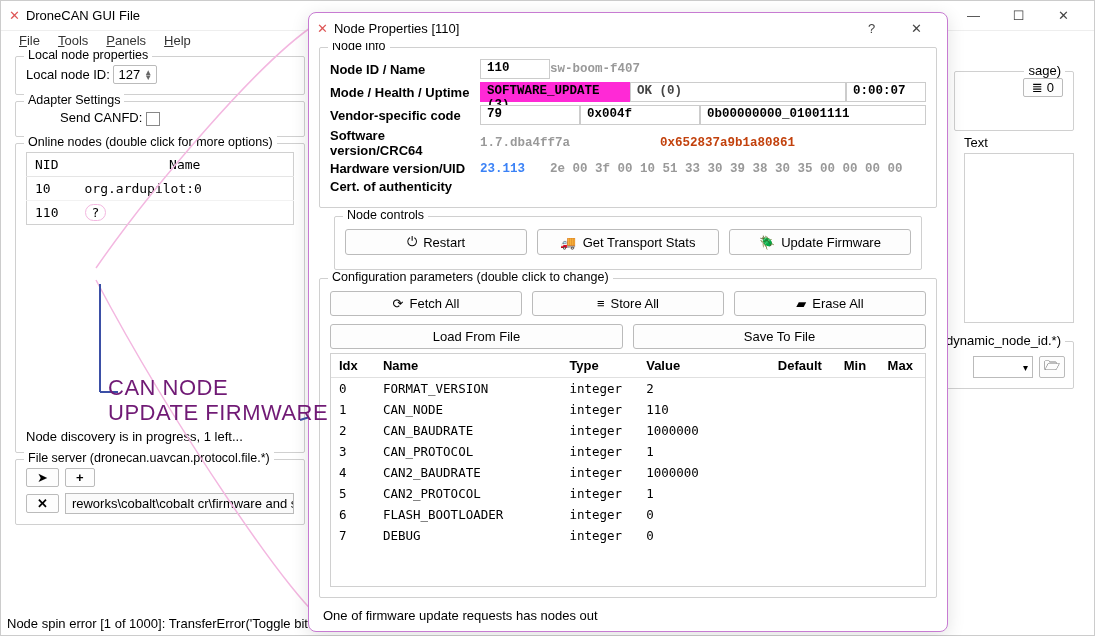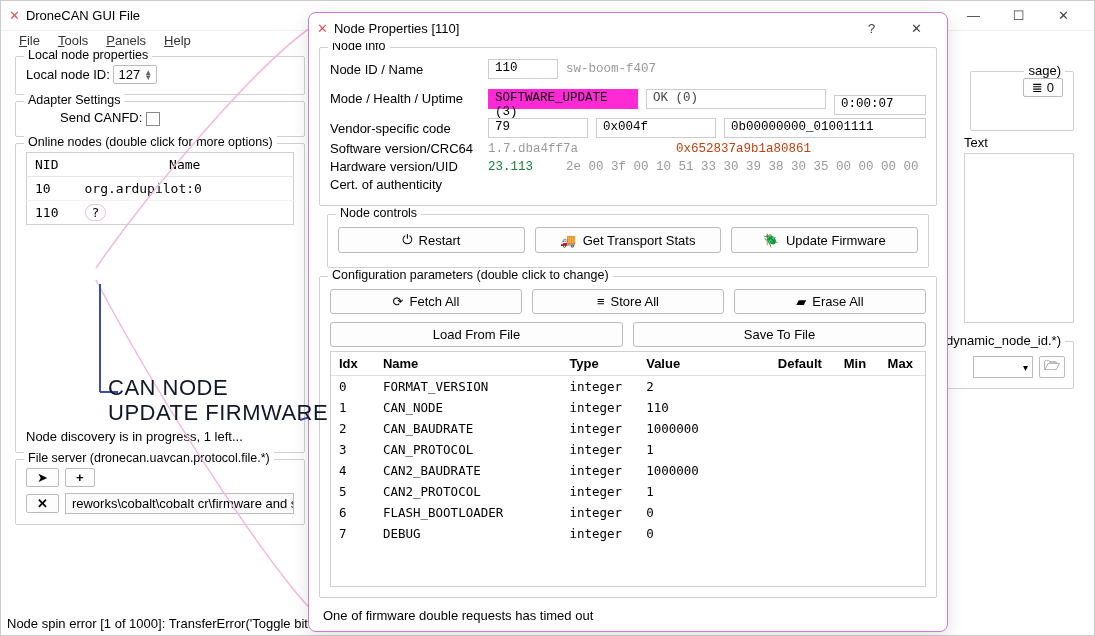--- a/index.html
+++ b/index.html
@@ -65,21 +65,21 @@
   
   .dialog {
     position:absolute; left:308px; top:12px; width:640px; height:620px;
     background:#fff; border:1.5px solid #c77bd2; border-radius:8px;
     box-shadow: 0 4px 18px rgba(0,0,0,0.12);
     z-index: 30;
     display:flex; flex-direction:column;
   }
   .dialog .titlebar { border-bottom:none; }
   .dialog-body { padding: 0 10px 6px 10px; overflow:hidden; display:flex; flex-direction:column; flex:1;justify-content:center; }
-  .fieldrow { display:flex; align-items:center; gap:8px; margin:3px 0; }
+  .fieldrow { display:flex; align-items:center; margin:3px 0;font-weight:bold; }
   .fieldrow .label { width:150px; }
   .val-box {
     border:1px solid #ccc; background:#fff; padding:1px 6px; height:20px; font-size:12.5px;
   }
   .mono { font-family: Consolas, "Courier New", monospace; font-size:12.5px; }
   .magenta { background:#ff29d6; color:#000; }
   .btn {
     border:1px solid #bbb; background:#fdfdfd; border-radius:3px; padding:4px 0;
     text-align:center; flex:1; display:flex; align-items:center; justify-content:center; gap:6px;
     font-size:13px;
@@ -88,21 +88,21 @@
   .param-table {
     flex:1; border:1px solid #d0d0d0; overflow-y:auto; overflow-x:hidden;
   }
   .param-table table { width:100%; border-collapse:collapse; }
   .param-table th { text-align:left; padding:4px 8px; font-weight:600; background:#fff; border-bottom:1px solid #e0e0e0; position:sticky; top:0;}
   .param-table td { padding:3px 8px; font-family: Consolas, monospace; font-size:12.5px; }
   .dialog-status { padding:6px 4px 2px 4px; font-size:13px; }
   
   .annotation-text {
     position:absolute; left:108px; top:375px; z-index:40;
-    color:#0f172a; font-size:22px; letter-spacing:0.5px; line-height:1.15;
+    color:#701a75; font-size:22px; letter-spacing:0.5px; line-height:1.15;
     font-family: "Segoe UI", sans-serif;
   }
   svg.annotation-line { position:absolute; left:0; top:0; z-index:25; pointer-events:none; }
   .list-icon-btn {
     border:1px solid #bbb; border-radius:2px; padding:1px 8px; display:flex; align-items:center; gap:4px; background:#fdfdfd;
   }
   .folder-btn {
     border:1px solid #bbb; border-radius:2px; width:26px; height:22px; display:flex; align-items:center; justify-content:center; background:#fdfdfd;
   }
 </style>
@@ -177,21 +177,21 @@
       </span>
     </div>
     <div style="display:flex; gap:6px; align-items:center;">
       <span class="btn-small">
         <span style="font-weight:bold;">✕</span>
       </span>
       <div class="file-input">reworks\cobalt\cobalt cr\firmware and software\b</div>
     </div>
   </div>
 
-  <div style="position:absolute; right:20px; top:70px; border:1px solid #d0d0d0; border-radius:2px; padding:6px 10px 10px 10px; width:104px; height:60px;">
+  <div style="position:absolute; right:20px; top:70px; border:1px solid #d0d0d0; border-radius:2px; padding:6px 10px 10px 10px; width:120px; height:60px;">
     <div style="position:absolute; top:-9px; right:8px; background:#fff; padding:0 4px;">sage)</div>
     <div style="display:flex; justify-content:flex-end;">
       <span class="list-icon-btn">
         <span>≣</span>
         <span>0</span>
       </span>
     </div>
   </div>
   <div style="position:absolute; right:20px; top:134px; width:110px;">Text</div>
   <div style="position:absolute; right:20px; top:152px; width:110px; height:170px; border:1px solid #d0d0d0;"></div>
@@ -229,48 +229,48 @@
       <div class="fieldrow">
         <span class="label">Node ID / Name</span>
         <span class="val-box mono" style="width:70px;">110</span>
         <span class="mono" style="color:#999;">sw-boom-f407</span>
       </div>
 
       <div class="fieldrow">
         <span class="label">Mode / Health / Uptime</span>
         <span class="val-box mono magenta" style="width:150px; border-color:#ff29d6;">SOFTWARE_UPDATE (3)</span>
         <span class="val-box mono" style="flex:1; color:#444;">OK (0)</span>
-        <span class="val-box mono" style="width:92px;margin-top:13px;">0:00:07</span>
+        <span class="val-box mono" style="width:80px;">0:00:07</span>
       </div>
 
       <div class="fieldrow">
         <span class="label">Vendor-specific code</span>
         <span class="val-box mono" style="width:100px;">79</span>
         <span class="val-box mono" style="width:120px;">0x004f</span>
         <span class="val-box mono" style="flex:1;">0b00000000_01001111</span>
       </div>
 
       <div class="fieldrow">
         <span class="label">Software version/CRC64</span>
         <span class="mono" style="color:#999; width:180px;">1.7.dba4ff7a</span>
         <span class="mono" style="color:#c2410c;">0x652837a9b1a80861</span>
       </div>
 
       <div class="fieldrow">
         <span class="label">Hardware version/UID</span>
-        <span class="mono" style="color:#15803d; width:70px;">23.113</span>
+        <span class="mono" style="color:#3b82f6; width:70px;">23.113</span>
         <span class="mono" style="color:#999;">2e 00 3f 00 10 51 33 30 39 38 30 35 00 00 00 00</span>
       </div>
 
       <div class="fieldrow">
         <span class="label">Cert. of authenticity</span>
       </div>
     </div>
 
-    <div class="group" style="margin:4px 8px;">
+    <div class="group" style="margin:4px 15px;">
       <div class="legend">Node controls</div>
       <div class="btn-row">
         <div class="btn">
           <span>⏻</span>
           <span>Restart</span>
         </div>
         <div class="btn">
           <span>🚚</span>
           <span>Get Transport Stats</span>
         </div>
@@ -390,21 +390,21 @@
                 <td>0</td>
                 <td></td>
                 <td></td>
                 <td></td>
               </tr>
             </tbody>
         </table>
       </div>
     </div>
 
-    <div class="dialog-status">One of firmware double requests has timed out</div>
+    <div class="dialog-status">One of firmware update requests has nodes out</div>
   </div>
 </div>
 
 <svg class="annotation-line" width="1095" height="636">
   <defs>
     <marker id="arrow" markerWidth="10" markerHeight="10" refX="8" refY="3" orient="auto">
       <path d="M0,0 L0,6 L9,3 z" fill="#3b4fa6"></path>
     </marker>
   </defs>
 

